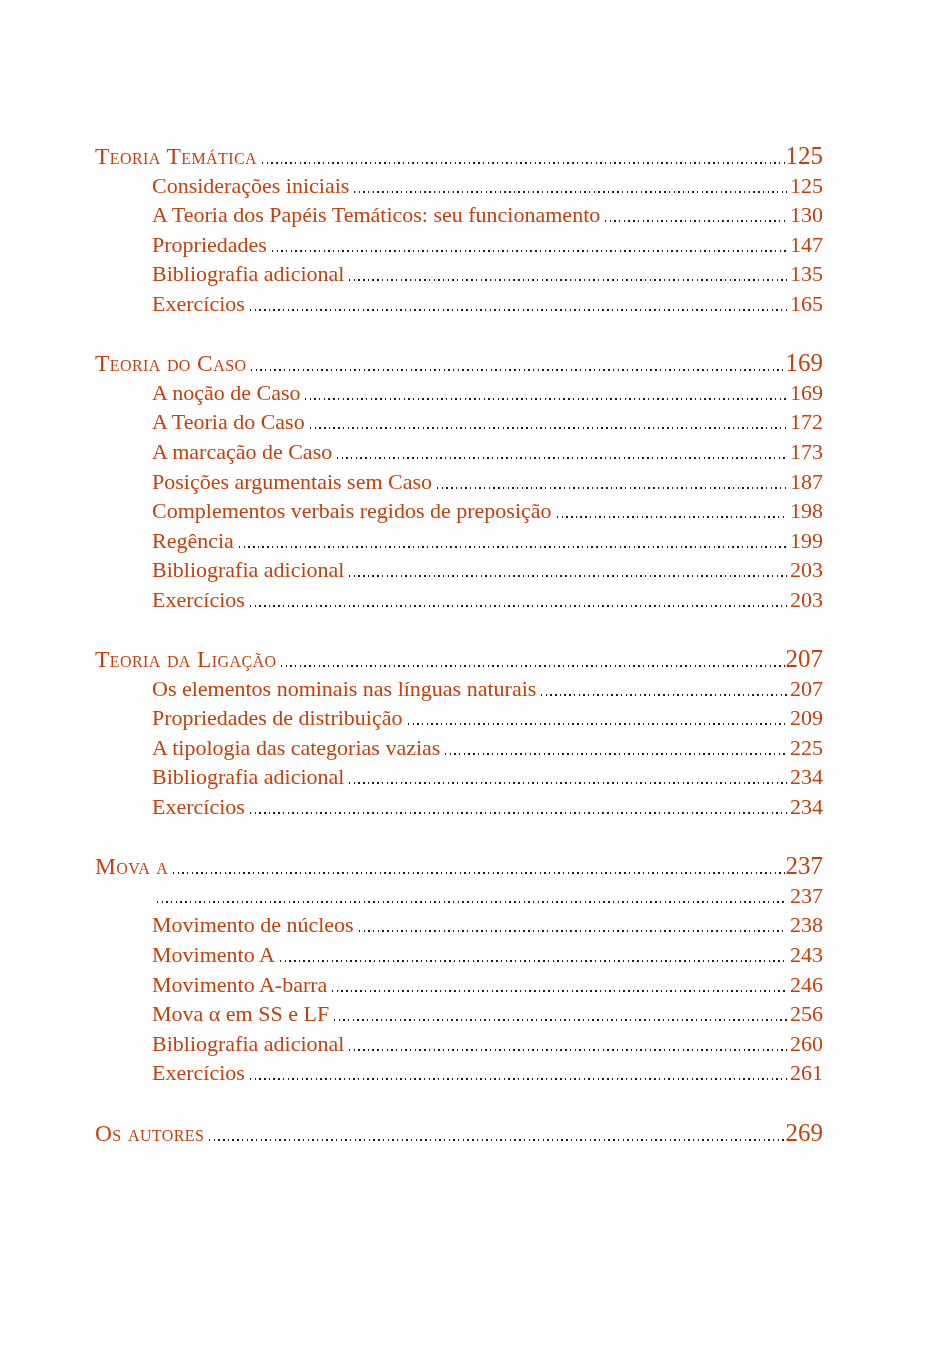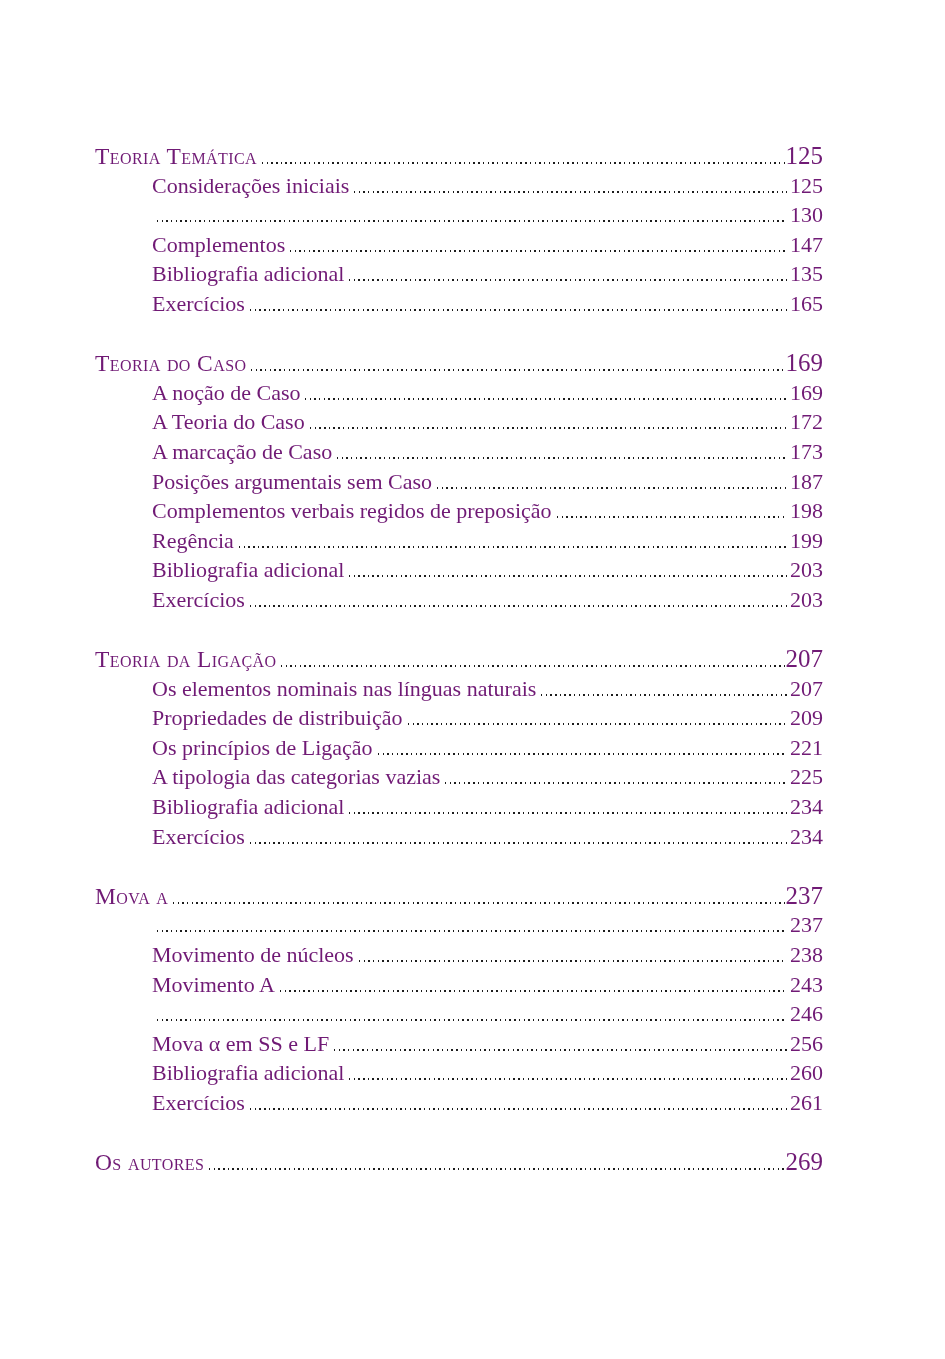--- a/index.html
+++ b/index.html
@@ -6,21 +6,21 @@
     margin: 0;
     padding: 0;
     background: #ffffff;
   }
   .page {
     position: relative;
     width: 945px;
     height: 1359px;
     background: #ffffff;
     font-family: "Liberation Serif", "DejaVu Serif", serif;
-    color: #701a75;
+    color: #c2410c;
     overflow: hidden;
   }
   .toc {
     position: absolute;
     left: 95px;
     top: 141px;
     width: 728px;
   }
   .toc-section {
     margin-top: 29.6px;
@@ -81,25 +81,26 @@
           <span class="toc-label">Teoria Temática</span>
           <span class="dot-leader"></span>
           <span class="toc-page">125</span>
         </div>
         <div class="toc-row item-row">
           <span class="toc-label">Considerações iniciais</span>
           <span class="dot-leader"></span>
           <span class="toc-page">125</span>
         </div>
         <div class="toc-row item-row">
+          <span class="toc-label">A Teoria dos Papéis Temáticos: seu funcionamento</span>
           <span class="dot-leader"></span>
           <span class="toc-page">130</span>
         </div>
         <div class="toc-row item-row">
-          <span class="toc-label">Complementos</span>
+          <span class="toc-label">Propriedades</span>
           <span class="dot-leader"></span>
           <span class="toc-page">147</span>
         </div>
         <div class="toc-row item-row">
           <span class="toc-label">Bibliografia adicional</span>
           <span class="dot-leader"></span>
           <span class="toc-page">135</span>
         </div>
         <div class="toc-row item-row">
           <span class="toc-label">Exercícios</span>
@@ -164,25 +165,20 @@
           <span class="toc-label">Os elementos nominais nas línguas naturais</span>
           <span class="dot-leader"></span>
           <span class="toc-page">207</span>
         </div>
         <div class="toc-row item-row">
           <span class="toc-label">Propriedades de distribuição</span>
           <span class="dot-leader"></span>
           <span class="toc-page">209</span>
         </div>
         <div class="toc-row item-row">
-          <span class="toc-label">Os princípios de Ligação</span>
-          <span class="dot-leader"></span>
-          <span class="toc-page">221</span>
-        </div>
-        <div class="toc-row item-row">
           <span class="toc-label">A tipologia das categorias vazias</span>
           <span class="dot-leader"></span>
           <span class="toc-page">225</span>
         </div>
         <div class="toc-row item-row">
           <span class="toc-label">Bibliografia adicional</span>
           <span class="dot-leader"></span>
           <span class="toc-page">234</span>
         </div>
         <div class="toc-row item-row">
@@ -205,20 +201,21 @@
           <span class="toc-label">Movimento de núcleos</span>
           <span class="dot-leader"></span>
           <span class="toc-page">238</span>
         </div>
         <div class="toc-row item-row">
           <span class="toc-label">Movimento A</span>
           <span class="dot-leader"></span>
           <span class="toc-page">243</span>
         </div>
         <div class="toc-row item-row">
+          <span class="toc-label">Movimento A-barra</span>
           <span class="dot-leader"></span>
           <span class="toc-page">246</span>
         </div>
         <div class="toc-row item-row">
           <span class="toc-label">Mova α em SS e LF</span>
           <span class="dot-leader"></span>
           <span class="toc-page">256</span>
         </div>
         <div class="toc-row item-row">
           <span class="toc-label">Bibliografia adicional</span>

